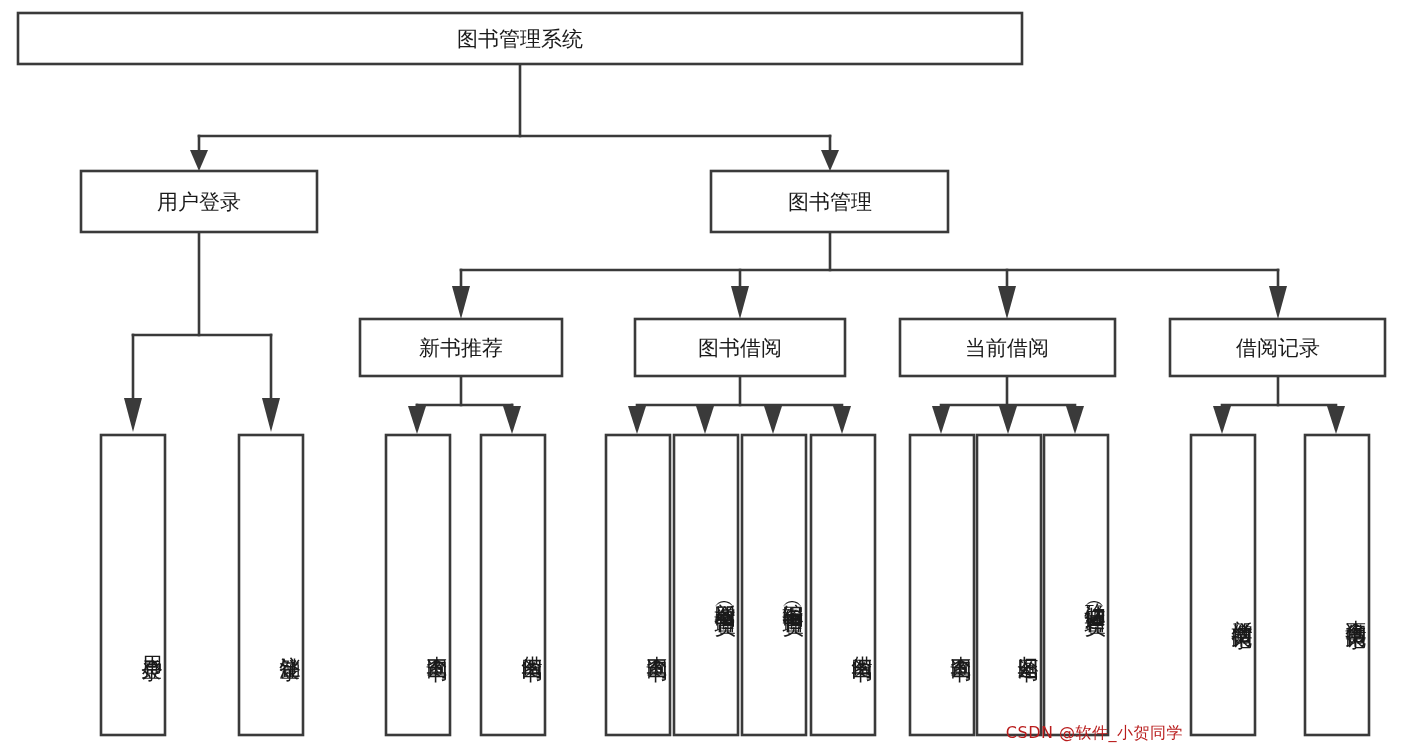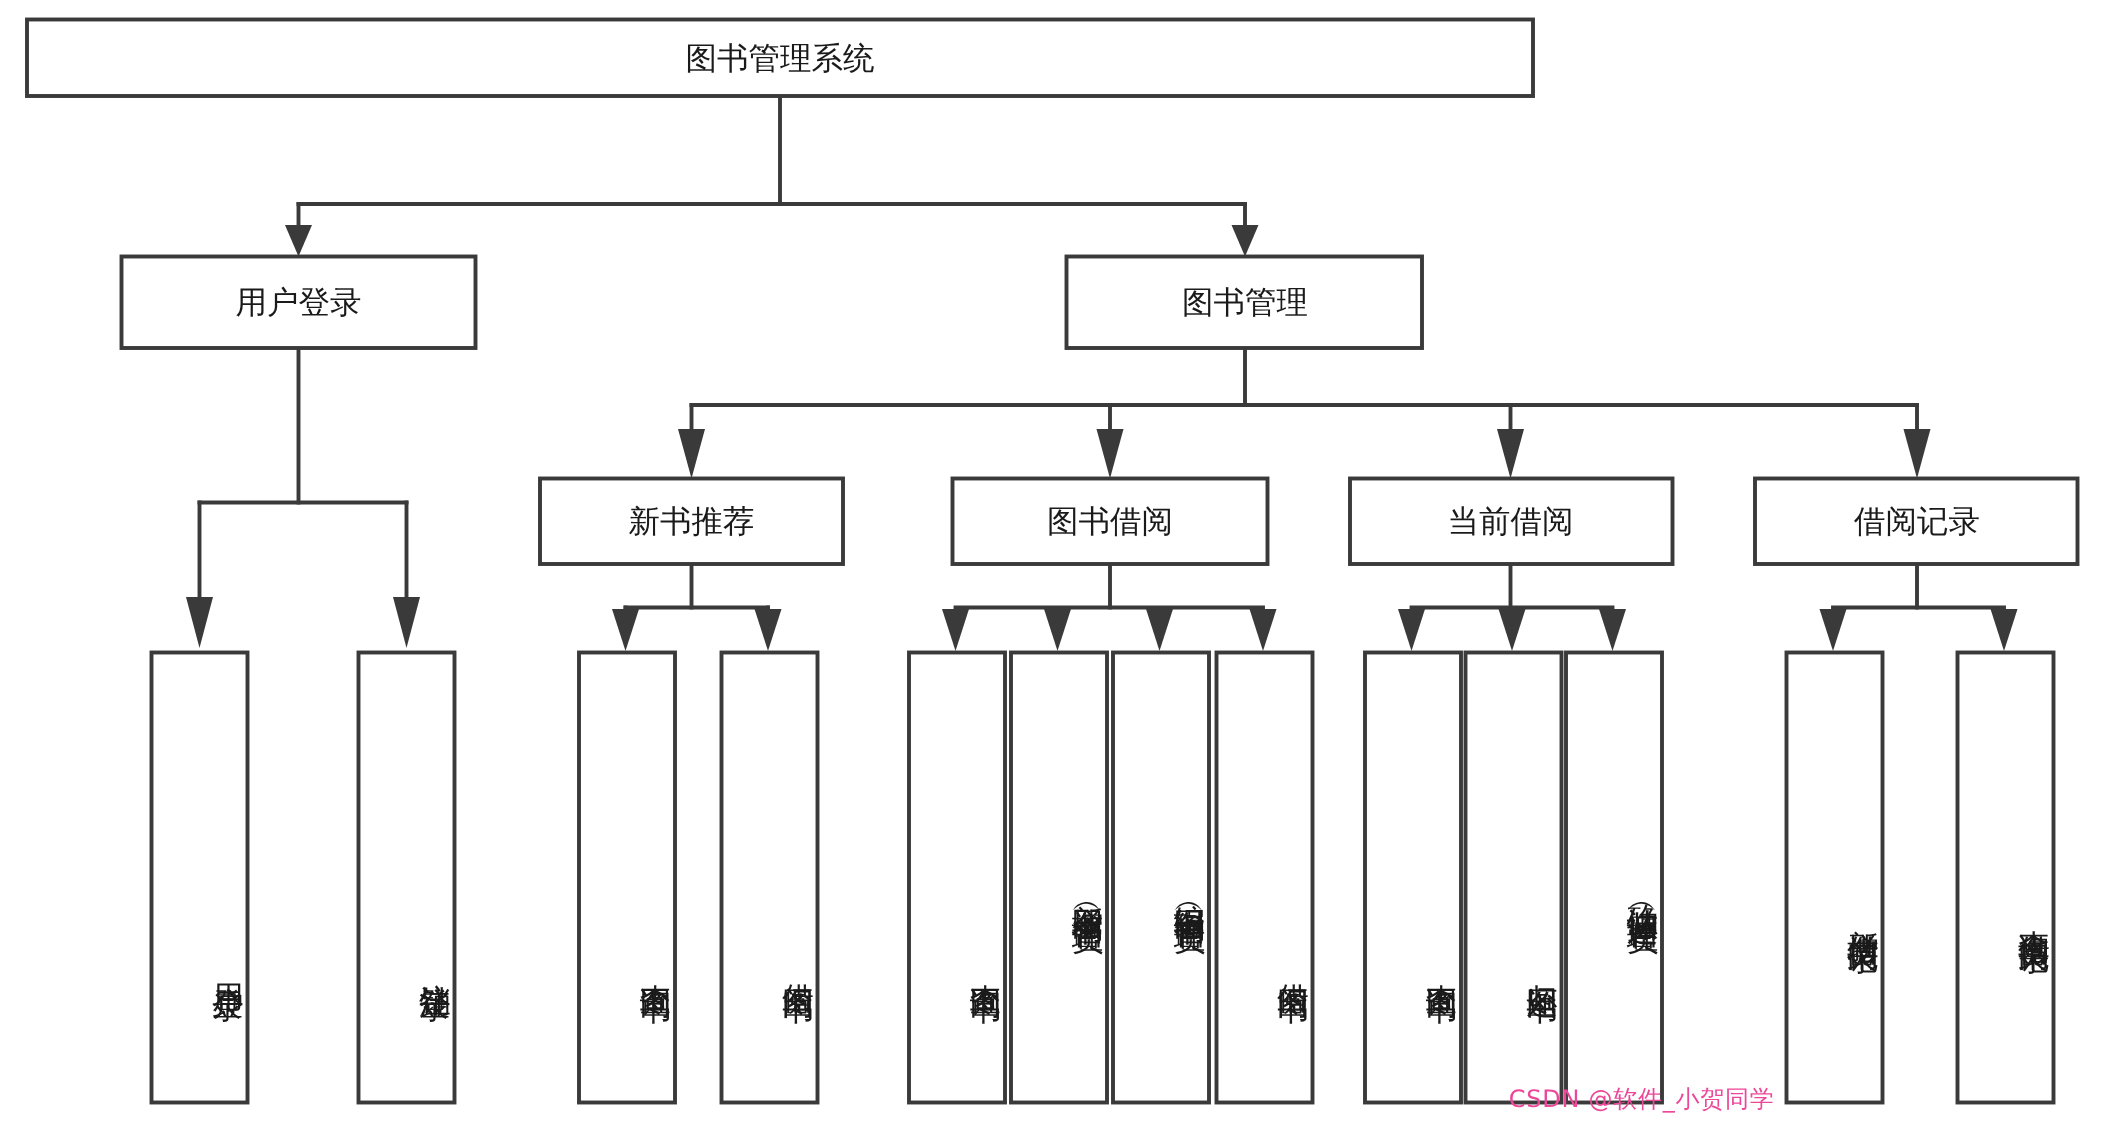--- a/index.html
+++ b/index.html
@@ -63,21 +63,21 @@
     justify-content: center;
     white-space: nowrap;
     pointer-events: none;
   }
   .watermark {
     position: absolute;
     right: 8px;
     bottom: 3px;
     font-family: "DejaVu Sans", "Liberation Sans", sans-serif;
     font-size: 16px;
-    color: #ec4899;
+    color: #b91c1c;
     letter-spacing: 0.5px;
     white-space: nowrap;
   }
 </style>
 </head>
 <body>
 
 <div id="diagram-root">
 
   <svg id="tree-svg" viewBox="0 0 1405 747">

